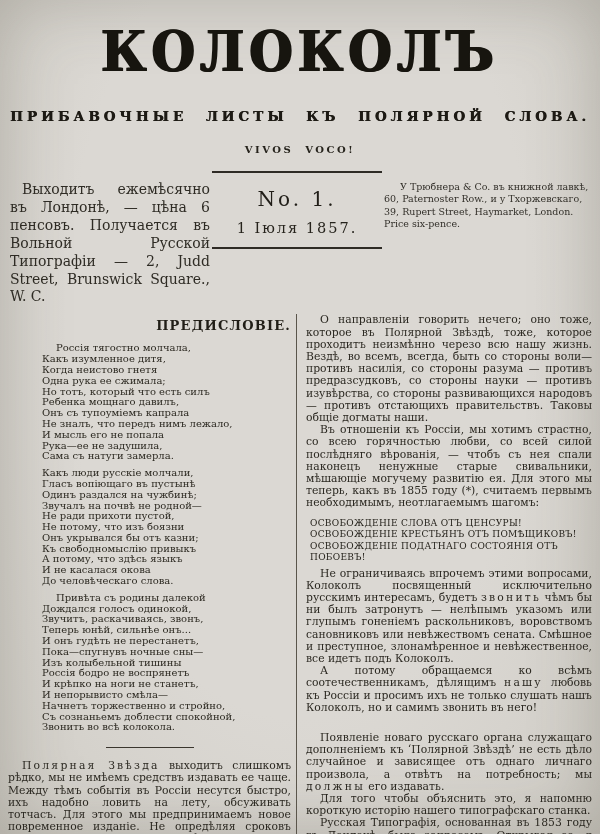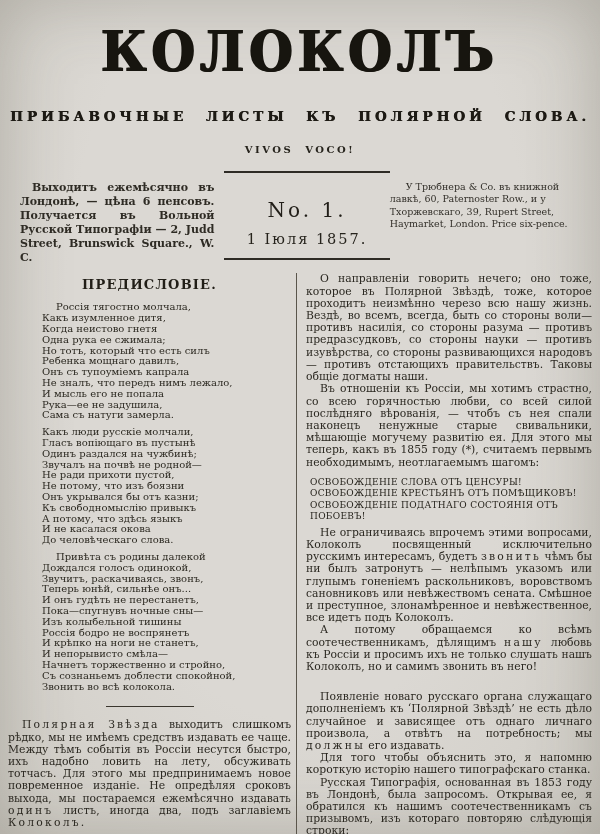--- a/index.html
+++ b/index.html
@@ -16,31 +16,31 @@
     color:#17150f; text-shadow:1px 0 0 currentColor, -1px 0 0 currentColor;
     transform:scaleY(1.12); transform-origin:top center;
   }
   .subtitle {
     margin-top:34px; font-size:13.5px; font-weight:bold; letter-spacing:4px;
     word-spacing:10px; color:#1d1a14; text-shadow:.5px 0 0 currentColor;
   }
   .motto { margin-top:20px; font-size:10px; font-weight:bold; letter-spacing:2.5px; word-spacing:6px; color:#26231c; }
 
   .issue-row { display:flex; justify-content:space-between; align-items:flex-start; margin-top:14px; padding:0 10px; }
-  .issue-left  { width:200px; margin:12px 10px 0; font-size:11px; line-height:1.28; font-weight:bold; text-align:justify; text-indent:12px; color:#2e2b24; }
-  .issue-center{ width:170px; text-align:center; border-top:2px solid #2e2b25; border-bottom:2px solid #2e2b25; padding:25px 0 11px; margin-top:2px; }
+  .issue-left  { width:200px; margin:12px 0 0; font-size:14px; line-height:1.28; font-weight:normal; text-align:justify; text-indent:12px; color:#2e2b24; }
+  .issue-center{ width:170px; text-align:center; border-top:2px solid #2e2b25; border-bottom:2px solid #2e2b25; padding:14px 0 11px; margin-top:2px; }
   .issue-no   { font-size:20px; letter-spacing:3px; color:#211e18; }
   .issue-date { font-size:14.5px; letter-spacing:2px; margin-top:9px; color:#26231c; }
   .issue-right { width:206px; margin:12px 0 0; font-size:9.5px; line-height:1.3; text-indent:16px; color:#33302a; }
 
   .body { display:flex; align-items:flex-start; margin-top:8px; padding:0 8px; }
   .col-left  { width:288px; padding-right:5px; box-sizing:border-box; }
   .col-right { flex:1; border-left:1px solid #5a554b; padding-left:9px; min-height:560px; }
 
-  .preface-head { margin:4px 0 10px; font-size:13px; font-weight:bold; text-align:center; letter-spacing:1.2px; color:#211e17; }
+  .preface-head { margin:4px 0 10px; font-size:13px; font-weight:bold; text-align:right; letter-spacing:1.2px; color:#211e17; }
   .poem { font-size:10px; line-height:10.8px; margin-left:34px; color:#2b2820; }
   .stanza { margin-bottom:6px; }
   .pline.first { text-indent:14px; }
   .poem-rule { width:88px; border-top:1.5px solid #3a362e; margin:14px auto 12px; }
 
   .para { margin:0; font-size:10.8px; line-height:12.2px; text-align:justify; text-indent:14px; color:#2b2821; }
   .sperr { letter-spacing:2.2px; }
 
   .slogans { margin:8px 0 4px 4px; }
   .slogans .line { font-size:9px; line-height:11.5px; letter-spacing:.3px; color:#26231c; }

